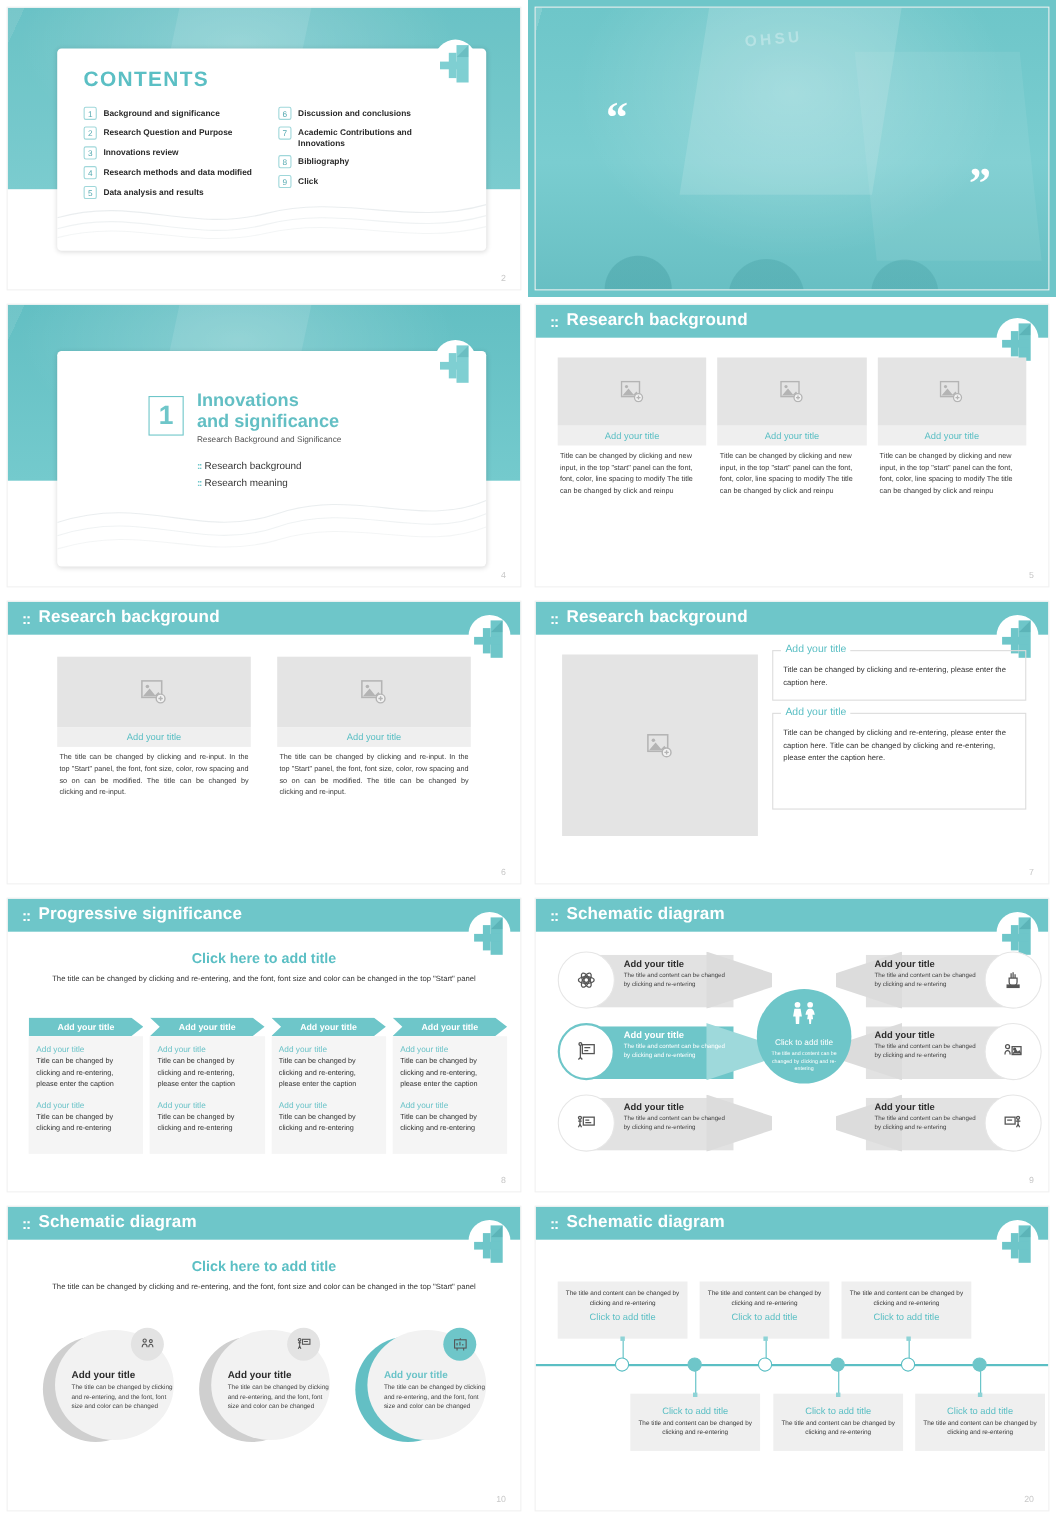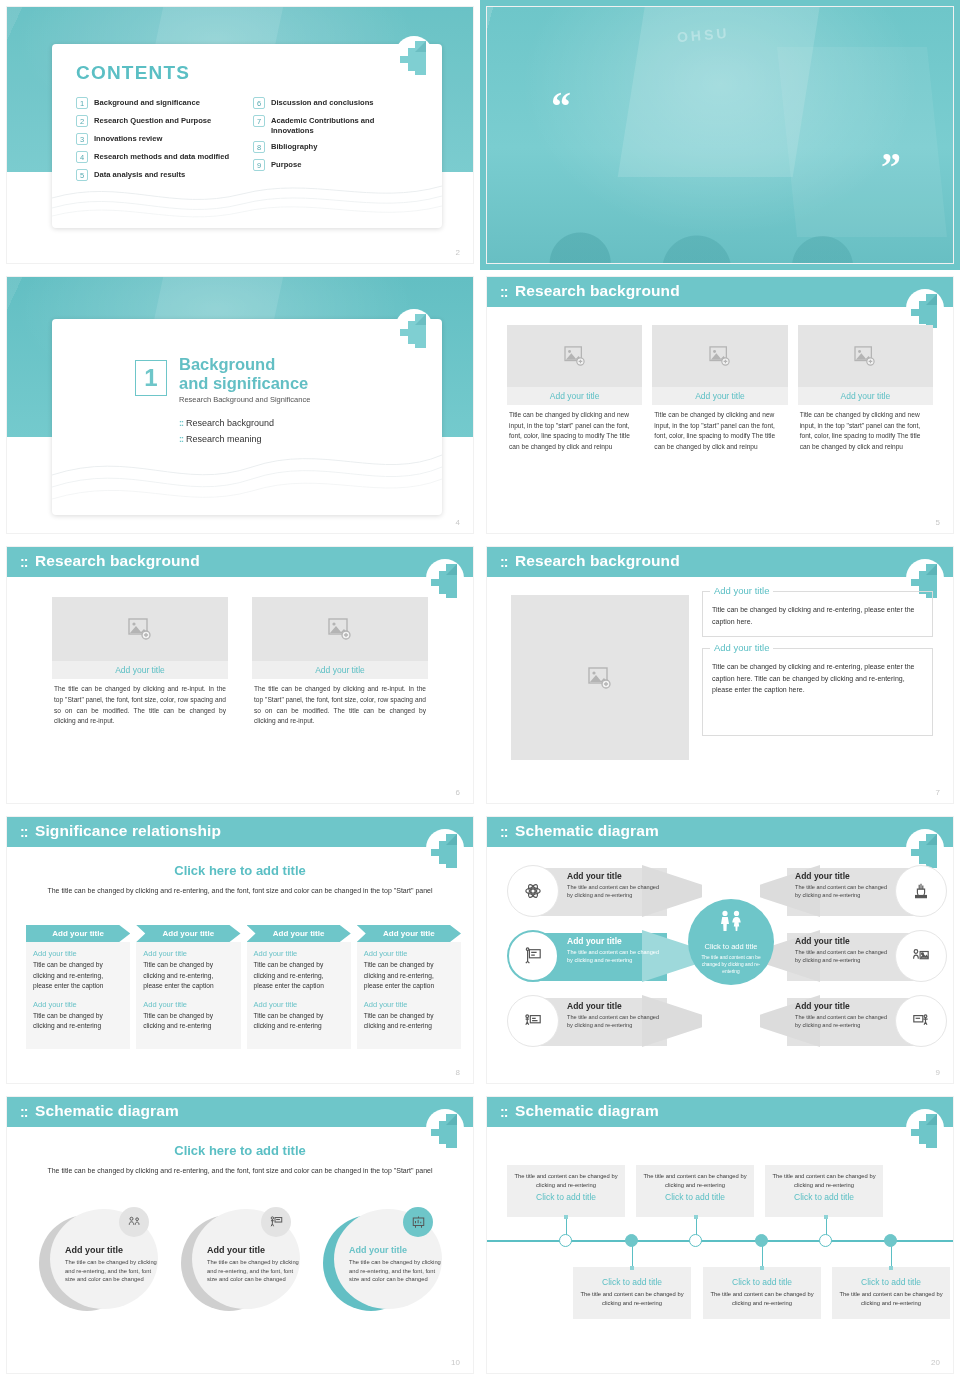--- a/index.html
+++ b/index.html
@@ -253,21 +253,21 @@
             <div class="ct-item">
               <div class="ct-num">7</div>
               <div class="ct-lbl">Academic Contributions and Innovations</div>
               </div>
             <div class="ct-item">
               <div class="ct-num">8</div>
               <div class="ct-lbl">Bibliography</div>
               </div>
             <div class="ct-item">
               <div class="ct-num">9</div>
-              <div class="ct-lbl">Purpose</div>
+              <div class="ct-lbl">Click</div>
               </div>
           </div>
         </div>
       </div>
       <div class="pgnum">2</div>
     </div>
   </div>
 
   <div class="slide s-quote">
     <div class="inner">
@@ -296,21 +296,21 @@
         <div class="logo onwhite" style="right:6px;top:-10px;">
           <div class="arc"></div>
             <div class="bar b1"></div>
             <div class="bar b2"></div>
           <div class="bar b3"></div>
             <div class="bar b4"></div>
         </div>
       </div>
       <div class="sec-numbox">1</div>
       <div class="sec-title">
-        <div>Background</div>
+        <div>Innovations</div>
         <div>and significance</div>
       </div>
       <div class="sec-sub">Research Background and Significance</div>
       <div class="sec-bul">
         <div><b>::</b><span>Research background</span></div>
         <div><b>::</b><span>Research meaning</span></div>
       </div>
       <div class="pgnum">4</div>
     </div>
   </div>
@@ -451,21 +451,21 @@
         </div>
       </div>
       <div class="pgnum">7</div>
     </div>
   </div>
 
   <div class="slide tall">
     <div class="inner">
       <div class="hdr">
         <span class="dots">::</span>
-        <span class="htxt">Significance relationship</span>
+        <span class="htxt">Progressive significance</span>
       </div>
       <div class="logo" style="right:6px;top:12px;">
         <div class="arc"></div>
           <div class="bar b1"></div>
           <div class="bar b2"></div>
         <div class="bar b3"></div>
           <div class="bar b4"></div>
       </div>
       <div class="ctr-title">Click here to add title</div>
       <div class="ctr-sub">The title can be changed by clicking and re-entering, and the font, font size and color can be changed in the top "Start" panel</div>

